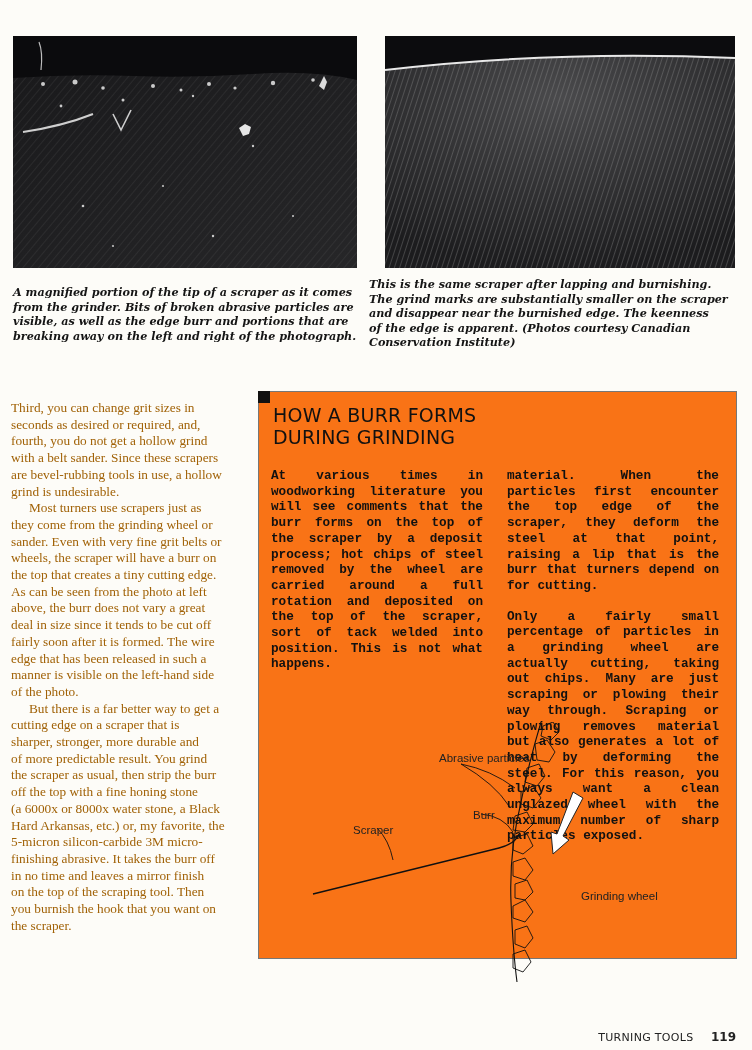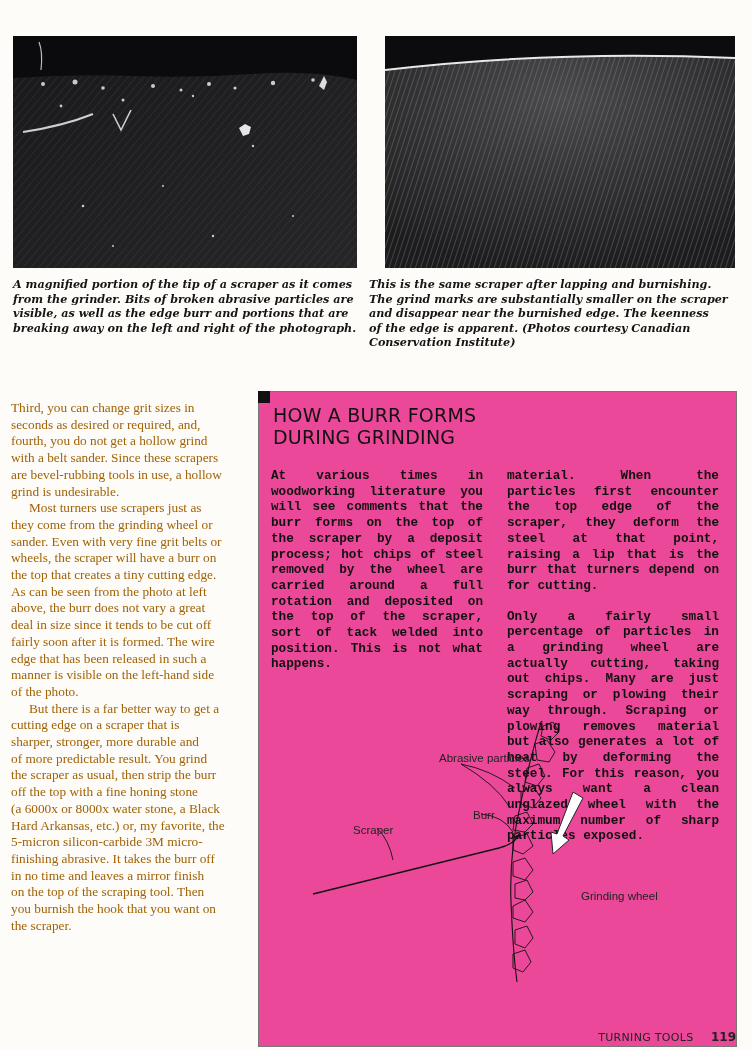--- a/index.html
+++ b/index.html
@@ -16,34 +16,34 @@
     #photo-left { left: 13px; top: 36px; width: 344px; height: 232px; }
     #photo-right { left: 385px; top: 36px; width: 350px; height: 232px; }
     .caption {
       position: absolute;
       font-family: "DejaVu Serif", serif;
       font-style: italic; font-weight: bold;
       font-size: 11.2px; line-height: 14.6px;
       color: #151515;
       white-space: pre-line;
     }
-    #caption-left { left: 13px; top: 277px; width: 350px; }
+    #caption-left { left: 13px; top: 285px; width: 350px; }
     #caption-right { left: 369px; top: 277px; width: 360px; }
 
     .body-col {
       position: absolute; left: 11px; top: 400px; width: 245px;
       font-family: "Liberation Serif", serif;
       font-size: 13.3px; line-height: 16.7px; color: #a16207;
     }
     .body-col p { margin: 0; white-space: pre-line; }
     .body-col p + p { text-indent: 18px; }
 
     .sidebar {
-      position: absolute; left: 258px; top: 391px; width: 479px; height: 656px;
-      border: 1px solid #777; background: #ec4899;
+      position: absolute; left: 258px; top: 391px; width: 479px; height: 568px;
+      border: 1px solid #777; background: #f97316;
       box-sizing: border-box;
     }
     .sidebar .corner {
       position: absolute; left: -1px; top: -1px; width: 12px; height: 12px; background: #111;
     }
     .sidebar h2 {
       position: absolute; left: 14px; top: 12px; margin: 0;
       font-family: "DejaVu Sans", sans-serif; font-weight: normal;
       font-size: 19px; line-height: 22px; letter-spacing: 0.2px; color: #111;
       white-space: pre-line;

